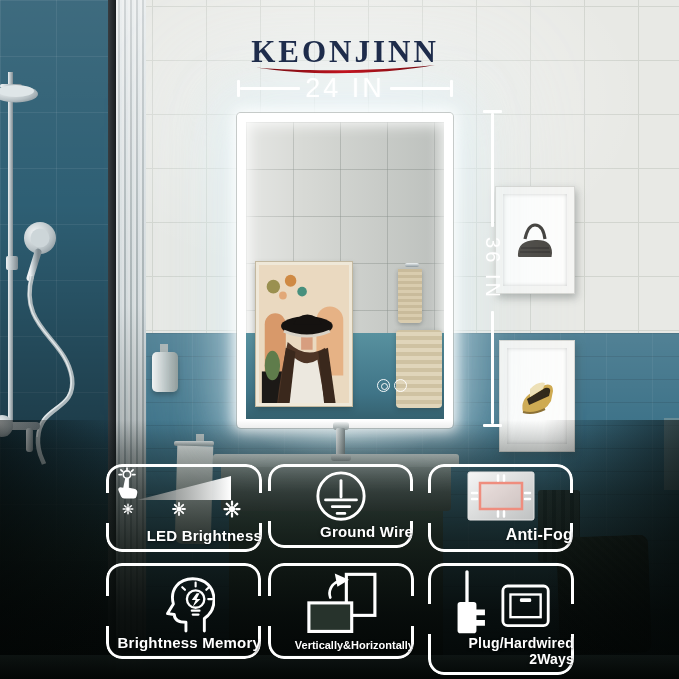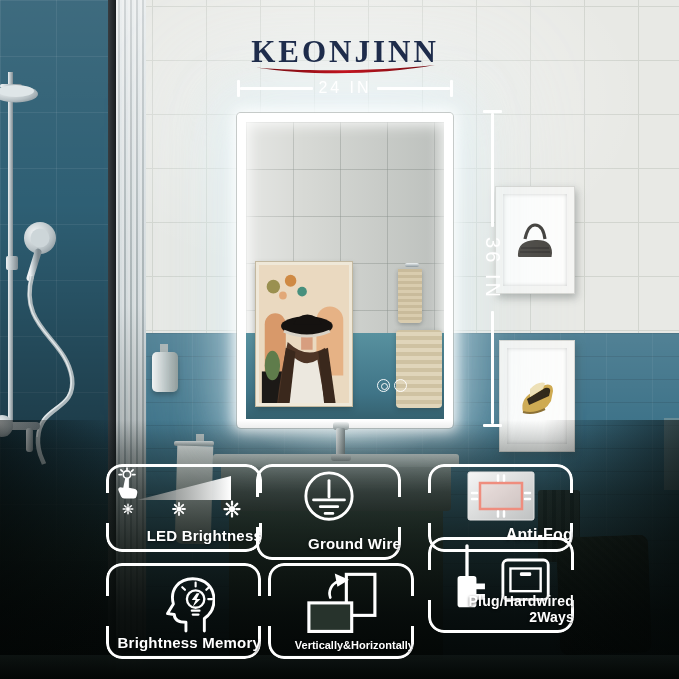--- a/index.html
+++ b/index.html
@@ -111,21 +111,21 @@
   .wf1 .mat{width:64px;height:92px;}
   .wf2{left:499px;top:340px;width:76px;height:112px;}
   .wf2 .mat{width:60px;height:96px;}
 
   
   .dim{color:#fff;z-index:25;display:flex;align-items:center;
     text-shadow:0 0 4px rgba(255,255,255,.35);}
   .dim-w{left:237px;top:78px;width:216px;height:20px;}
   .dim-w .capv{width:3px;height:17px;background:#fff;border-radius:1px;}
   .dim-w .line{flex:1;height:3px;background:#fff;border-radius:1px;}
-  .dlabel{font-size:16px;letter-spacing:3px;margin:0 5px;white-space:nowrap;}
+  .dlabel{font-size:27px;letter-spacing:3px;margin:0 5px;white-space:nowrap;}
   .dim-h{left:481px;top:110px;width:22px;height:317px;flex-direction:column;}
   .dim-h .caph{width:19px;height:3px;background:#fff;border-radius:1px;}
   .dim-h .line{flex:1;width:3px;background:#fff;border-radius:1px;}
   .dlabel-v{height:84px;display:flex;align-items:center;justify-content:center;}
   .dlabel-v span{transform:rotate(90deg);font-size:20px;letter-spacing:3px;white-space:nowrap;}
 
   
   .logo{left:150px;top:6px;width:390px;text-align:center;z-index:30;}
   .brand-name{font-family:"Liberation Serif",serif;font-weight:600;font-size:31px;
     letter-spacing:3px;color:#1e2c4b;margin-top:28px;}
@@ -142,25 +142,25 @@
 
   
   .badge{position:absolute;color:#fff;z-index:40;}
   .bframe{position:absolute;inset:0;border:3px solid #fff;border-radius:16px;
     -webkit-mask-image:linear-gradient(180deg,#000 0,#000 calc(50% - 15px),transparent calc(50% - 15px),transparent calc(50% + 15px),#000 calc(50% + 15px),#000 100%);
     mask-image:linear-gradient(180deg,#000 0,#000 calc(50% - 15px),transparent calc(50% - 15px),transparent calc(50% + 15px),#000 calc(50% + 15px),#000 100%);}
   .blabel{position:absolute;left:0;right:0;bottom:8px;text-align:right;font-weight:700;
     font-size:15px;letter-spacing:.2px;text-shadow:0 1px 3px rgba(0,0,0,.65);}
   .bicon{position:absolute;left:0;right:0;top:6px;display:flex;justify-content:center;}
   .b1{left:106px;top:464px;width:156px;height:88px;}
-  .b2{left:256px;top:464px;width:145px;height:96px;}
+  .b2{left:268px;top:464px;width:145px;height:84px;}
   .b3{left:428px;top:464px;width:145px;height:88px;}
   .b4{left:106px;top:563px;width:155px;height:96px;}
   .b5{left:268px;top:563px;width:146px;height:96px;}
-  .b6{left:428px;top:537px;width:146px;height:96px;}
+  .b6{left:428px;top:563px;width:146px;height:112px;}
   .b3 .blabel{font-size:16px;}
   .b5 .blabel{font-size:11px;letter-spacing:0;}
   .b6 .blabel{font-size:14px;}
 </style>
 </head>
 <body>
 
 <div id="frame">
 
   <div class="abs wall-white"></div>

